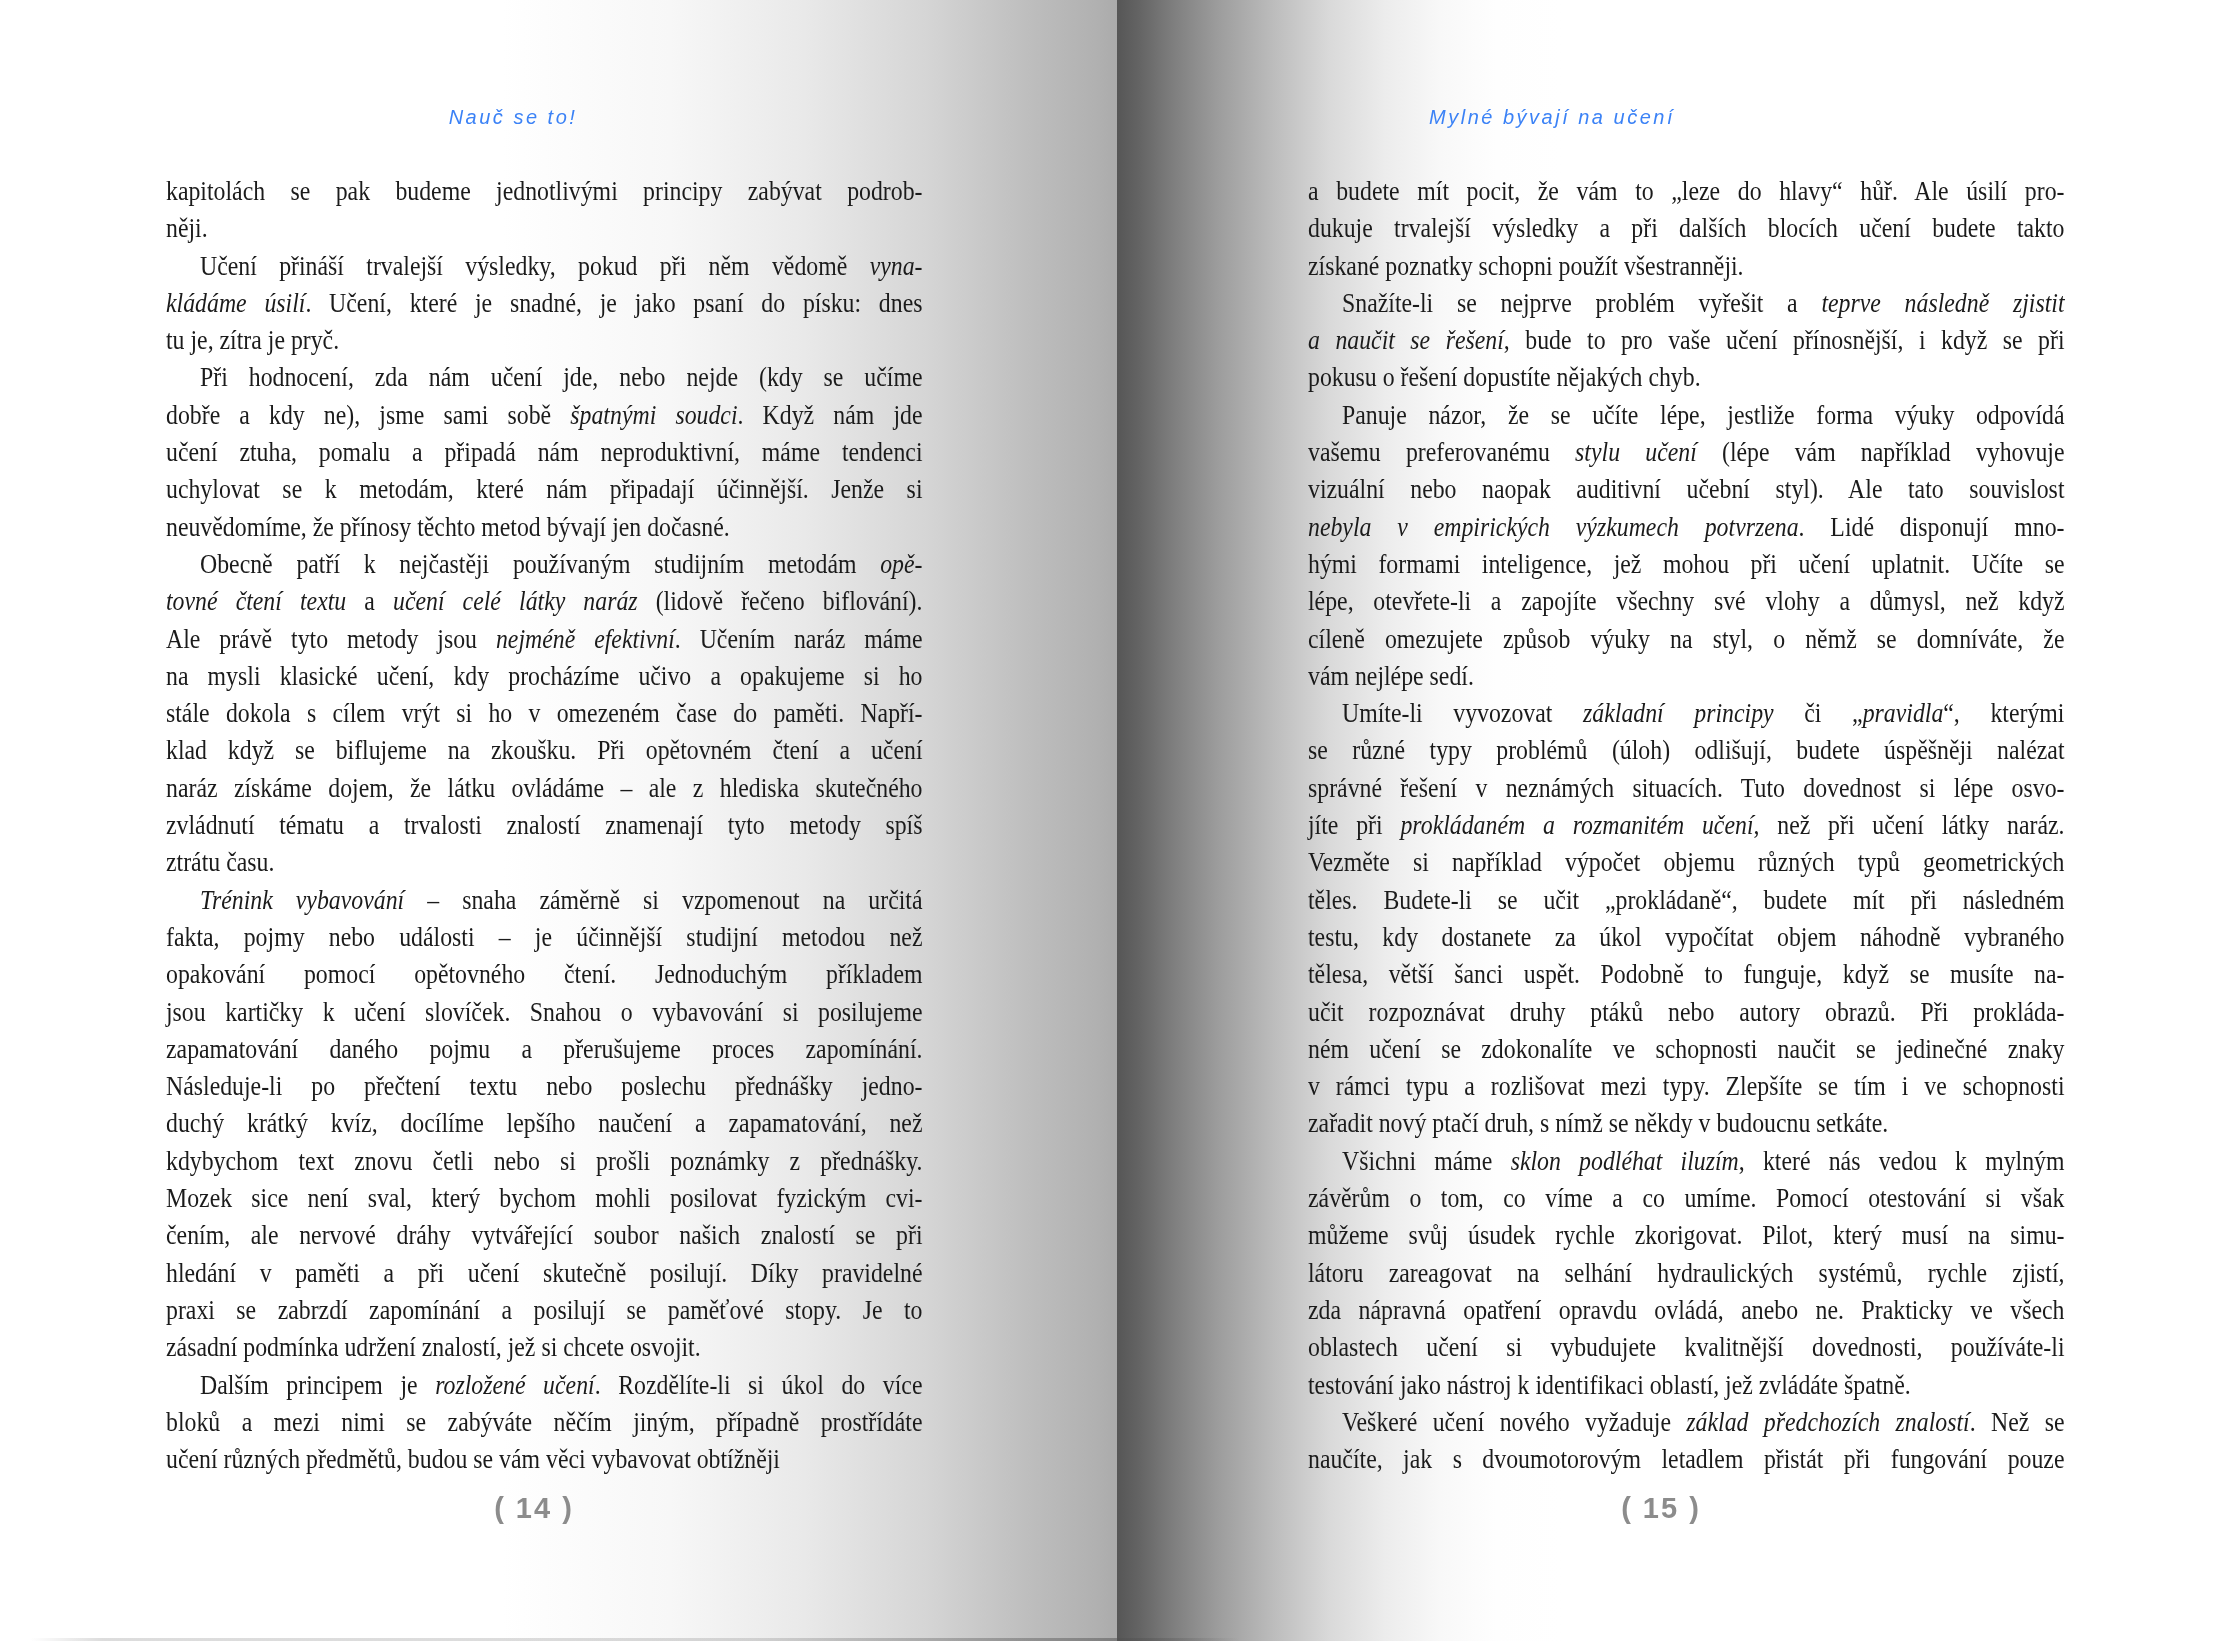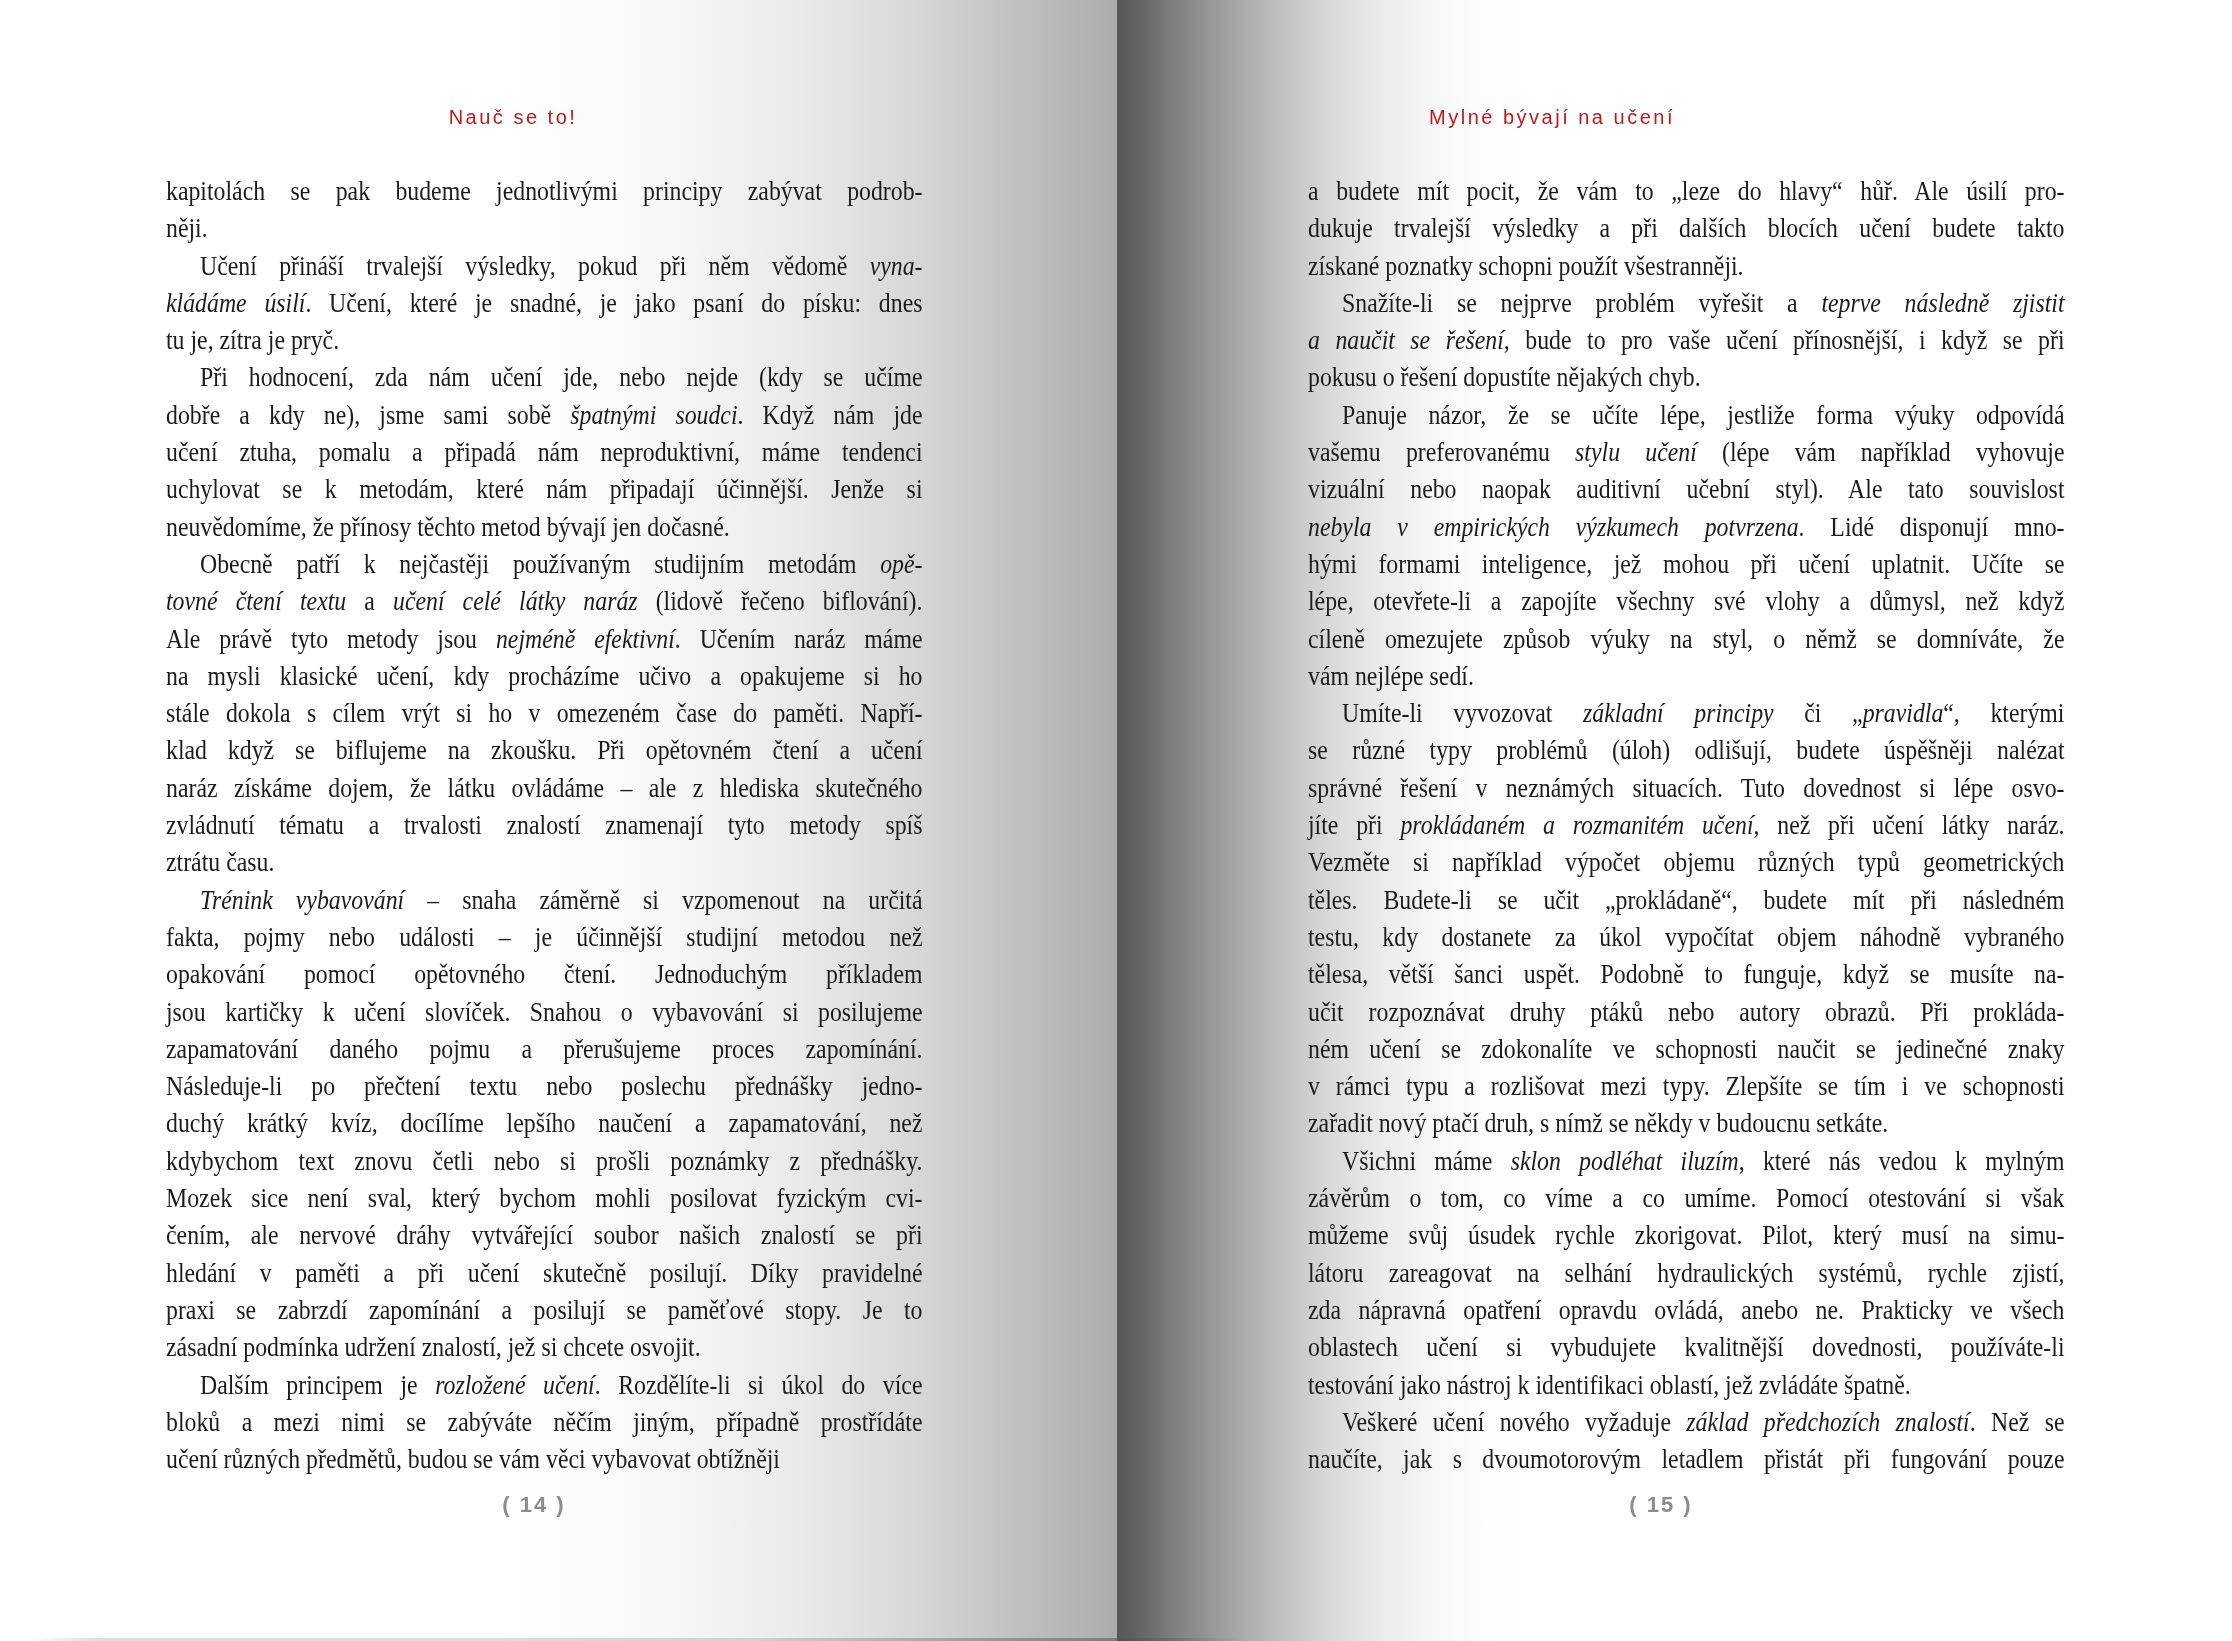--- a/index.html
+++ b/index.html
@@ -21,22 +21,22 @@
   
   .page-right {
     position: absolute; left: 1117px; top: 0; width: 1115px; height: 100%;
     background: linear-gradient(90deg,
       #565656 0%, #646464 2%, #7e7e7e 5%, #9c9c9c 9%, #bcbcbc 14%,
       #d9d9d9 19%, #ececec 24%, #f8f8f8 29%, #fefefe 34%, #ffffff 40%, #ffffff 100%);
   }
   .running-head {
     position: absolute; top: 106px; transform: translateX(-50%);
     font-family: "Liberation Sans", sans-serif;
-    font-size: 20px; letter-spacing: 2.5px;
-    color: #b91c1c; white-space: nowrap;
+    font-style: italic; font-size: 20px; letter-spacing: 2.5px;
+    color: #3b82f6; white-space: nowrap;
   }
   .rh-left  { left: 513px; }
   .rh-right { left: 1552px; }
   .textcol {
     position: absolute; top: 172px; width: 890px;
     transform: scaleX(0.85); transform-origin: 0 0;
     color: #1b1b1b; font-size: 28px; line-height: 37.3px;
   }
   .textcol-left  { left: 166px; }
   .textcol-right { left: 1308px; }
@@ -44,21 +44,21 @@
     height: 37.3px;
     text-align: justify;
     text-align-last: justify;
   }
   .line.indent  { text-indent: 40px; }
   .line.paraend { text-align-last: left; }
   .line em { font-style: italic; }
   .pagenum {
     position: absolute; top: 1492px; transform: translateX(-50%);
     font-family: "Liberation Sans", sans-serif;
-    font-weight: 700; font-size: 22px; letter-spacing: 2px;
+    font-weight: 700; font-size: 29px; letter-spacing: 2px;
     color: #8c8c8c; white-space: nowrap;
   }
   .pn-left  { left: 534px; }
   .pn-right { left: 1661px; text-align: right; }
   .bottom-edge {
     position: absolute; left: 30px; bottom: 0; width: 1210px; height: 3px;
     background: linear-gradient(90deg,
       rgba(130,130,130,0) 0%, rgba(130,130,130,0.28) 6%,
       rgba(130,130,130,0.28) 60%, rgba(80,80,80,0.5) 90%, rgba(80,80,80,0) 100%);
   }

